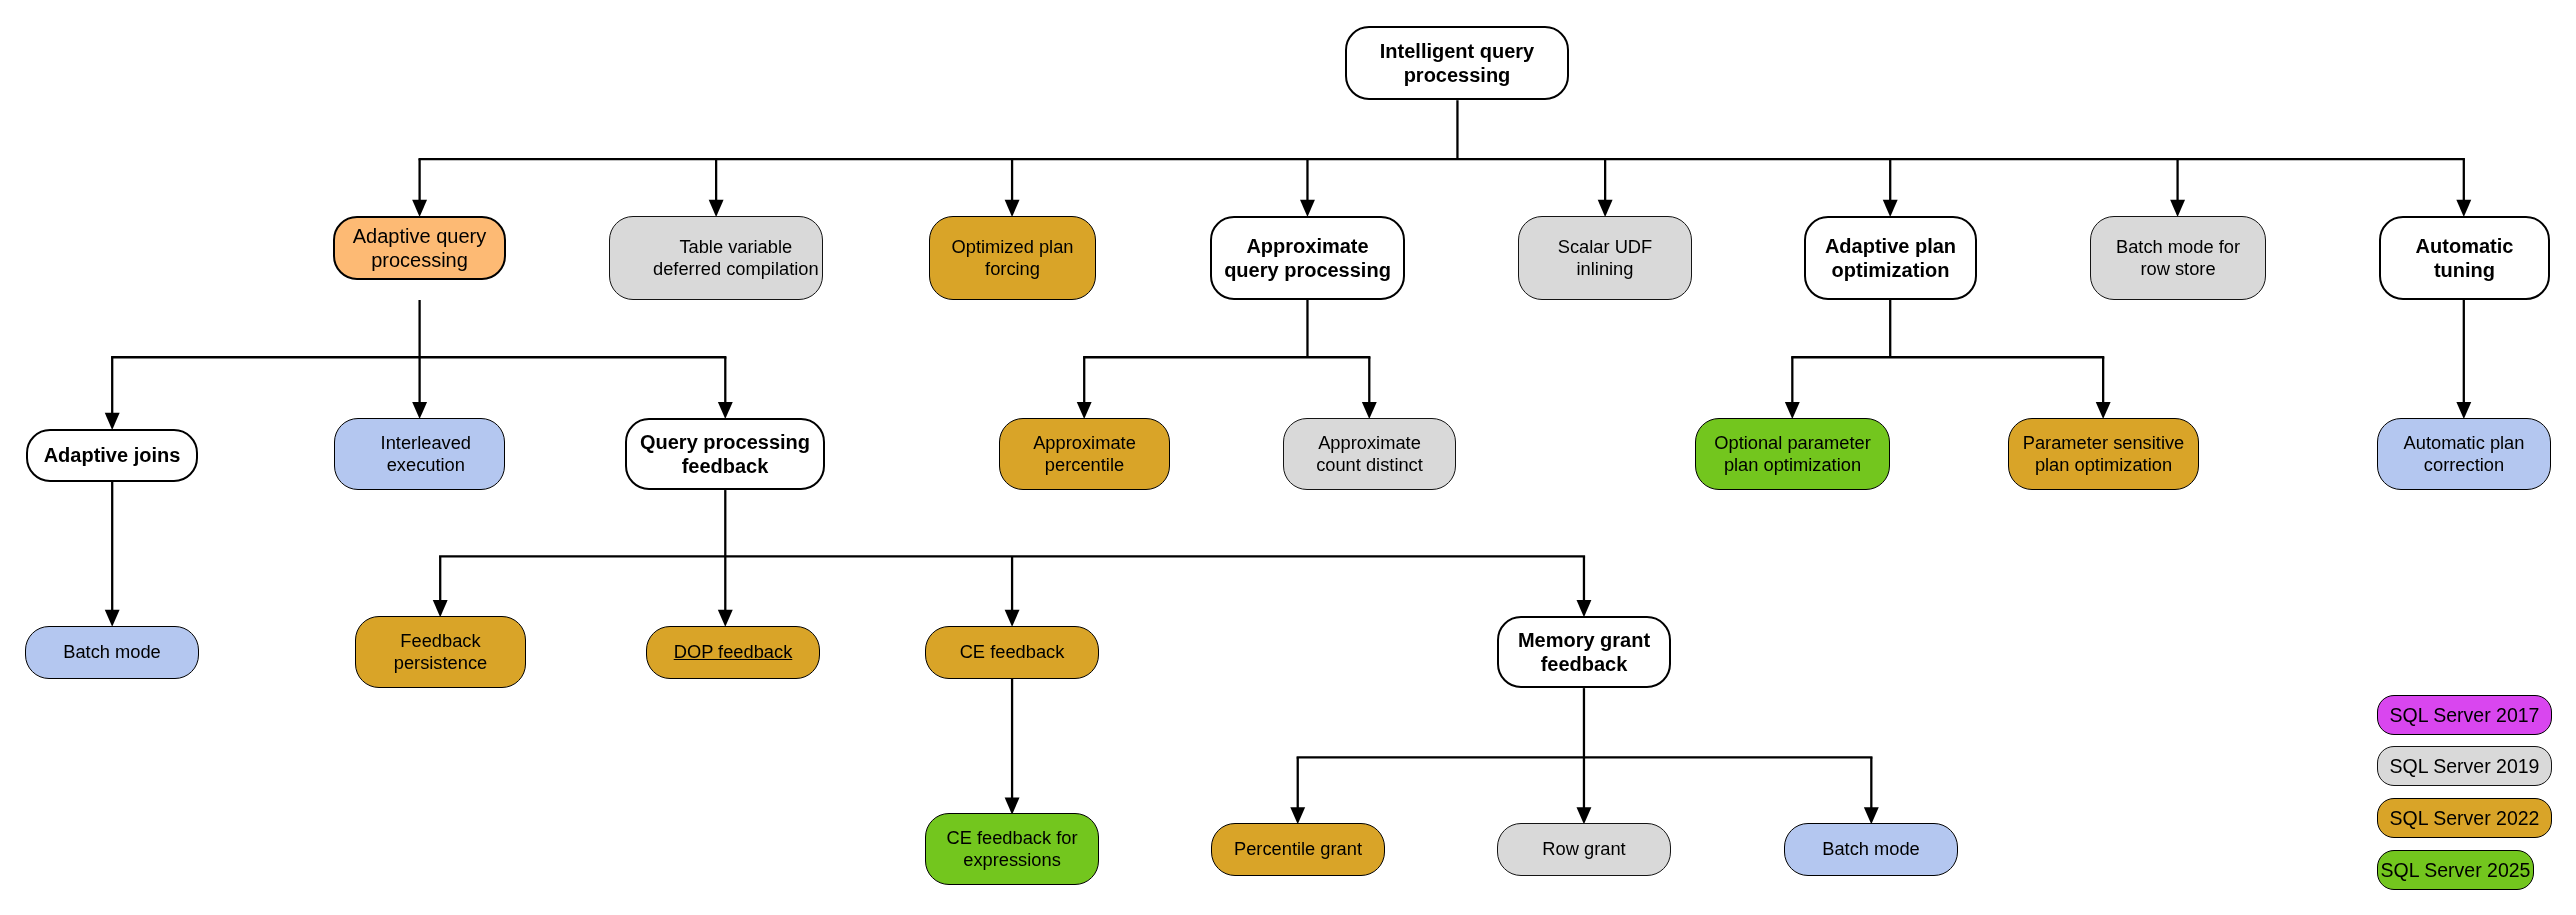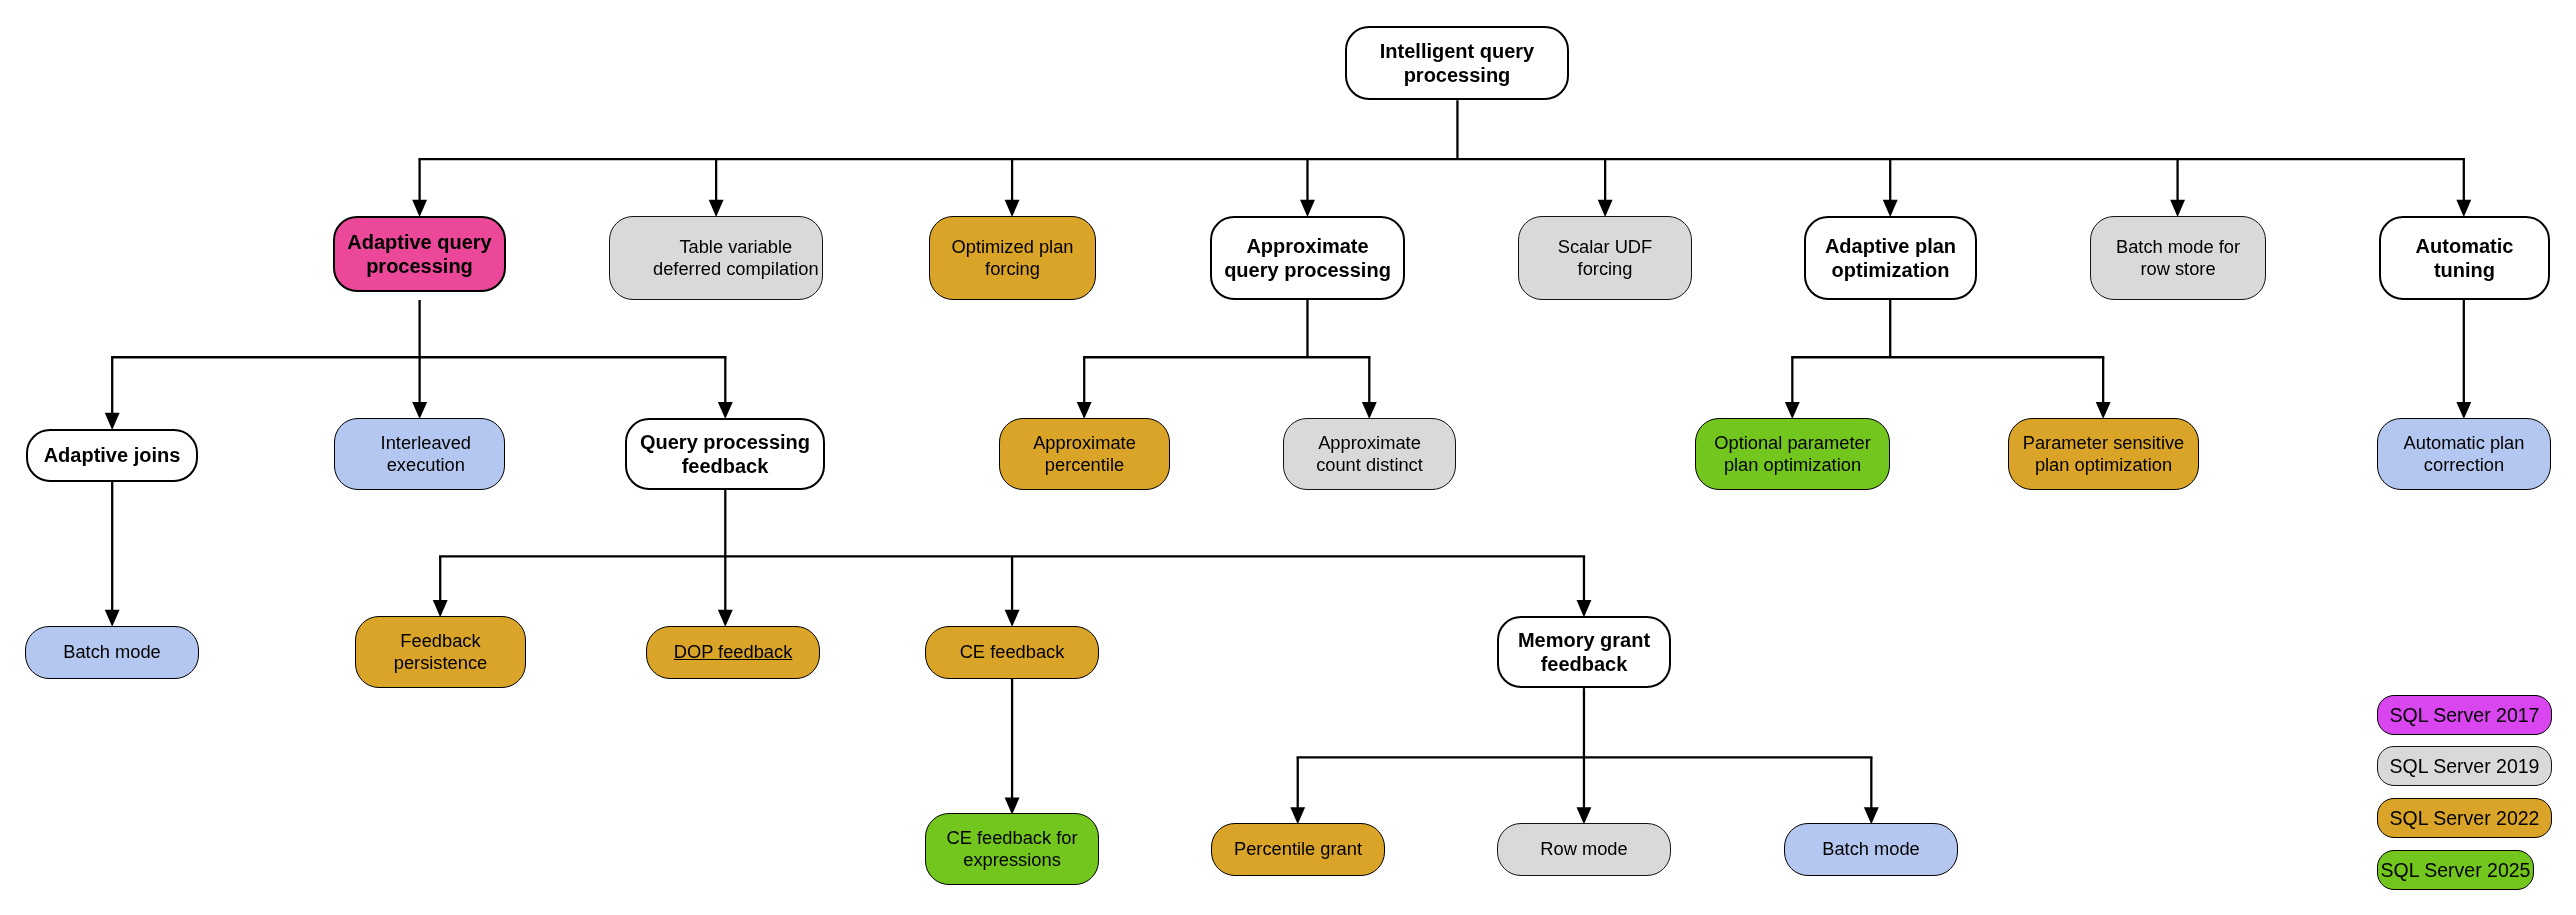--- a/index.html
+++ b/index.html
@@ -95,30 +95,30 @@
       <line x1="2267" y1="1323" x2="2267" y2="1412" stroke="#000000" stroke-width="4"></line>
       <polygon points="2254,1410 2280,1410 2267,1440" fill="#000000"></polygon>
       <line x1="2767" y1="1323" x2="2767" y2="1412" stroke="#000000" stroke-width="4"></line>
       <polygon points="2754,1410 2780,1410 2767,1440" fill="#000000"></polygon>
       <line x1="3269" y1="1323" x2="3269" y2="1412" stroke="#000000" stroke-width="4"></line>
       <polygon points="3256,1410 3282,1410 3269,1440" fill="#000000"></polygon>
     </svg>
   <div id="nodes">
       <div class="node category" style="left: 1345px; top: 26px; width: 224px; height: 74px; background: rgb(255, 255, 255); border-color: rgb(0, 0, 0); border-width: 2.3px; font-weight: bold;"><span>Intelligent query
 processing</span></div>
-      <div class="node category" style="left: 333px; top: 216px; width: 173px; height: 76px; background: #ec4899; border-color: rgb(0, 0, 0); border-width: 2.3px; font-weight: bold;"><span>Adaptive query
+      <div class="node category" style="left: 333px; top: 216px; width: 173px; height: 64px; background: #fdba74; border-color: rgb(0, 0, 0); border-width: 2.3px; font-weight: normal;"><span>Adaptive query
 processing</span></div>
       <div class="node sql2019" style="left: 609px; top: 216px; width: 214px; height: 84px; background: rgb(217, 217, 217); border-color: rgb(20, 20, 20); border-width: 1.7px; justify-content: flex-end;"><span>Table variable
 deferred compilation</span></div>
       <div class="node sql2022" style="left: 929px; top: 216px; width: 167px; height: 84px; background: rgb(217, 164, 40); border-color: rgb(0, 0, 0); border-width: 1.7px;"><span>Optimized plan
 forcing</span></div>
       <div class="node category" style="left: 1210px; top: 216px; width: 195px; height: 84px; background: rgb(255, 255, 255); border-color: rgb(0, 0, 0); border-width: 2.3px; font-weight: bold;"><span>Approximate
 query processing</span></div>
       <div class="node sql2019" style="left: 1518px; top: 216px; width: 174px; height: 84px; background: rgb(217, 217, 217); border-color: rgb(20, 20, 20); border-width: 1.7px;"><span>Scalar UDF
-forcing</span></div>
+inlining</span></div>
       <div class="node category" style="left: 1804px; top: 216px; width: 173px; height: 84px; background: rgb(255, 255, 255); border-color: rgb(0, 0, 0); border-width: 2.3px; font-weight: bold;"><span>Adaptive plan
 optimization</span></div>
       <div class="node sql2019" style="left: 2090px; top: 216px; width: 176px; height: 84px; background: rgb(217, 217, 217); border-color: rgb(20, 20, 20); border-width: 1.7px;"><span>Batch mode for
 row store</span></div>
       <div class="node category" style="left: 2379px; top: 216px; width: 171px; height: 84px; background: rgb(255, 255, 255); border-color: rgb(0, 0, 0); border-width: 2.3px; font-weight: bold;"><span>Automatic
 tuning</span></div>
       <div class="node category" style="left: 26px; top: 429px; width: 172px; height: 53px; background: rgb(255, 255, 255); border-color: rgb(0, 0, 0); border-width: 2.3px; font-weight: bold;"><span>Adaptive joins</span></div>
       <div class="node sql2017" style="left: 334px; top: 418px; width: 171px; height: 72px; background: rgb(180, 199, 240); border-color: rgb(0, 0, 0); border-width: 1.7px; padding-left: 16px;"><span>Interleaved
 execution</span></div>
       <div class="node category" style="left: 625px; top: 418px; width: 200px; height: 72px; background: rgb(255, 255, 255); border-color: rgb(0, 0, 0); border-width: 2.3px; font-weight: bold;"><span>Query processing
@@ -136,21 +136,21 @@
       <div class="node sql2017" style="left: 25px; top: 626px; width: 174px; height: 53px; background: rgb(180, 199, 240); border-color: rgb(0, 0, 0); border-width: 1.7px;"><span>Batch mode</span></div>
       <div class="node sql2022" style="left: 355px; top: 616px; width: 171px; height: 72px; background: rgb(217, 164, 40); border-color: rgb(0, 0, 0); border-width: 1.7px;"><span>Feedback
 persistence</span></div>
       <div class="node sql2022" style="left: 646px; top: 626px; width: 174px; height: 53px; background: rgb(217, 164, 40); border-color: rgb(0, 0, 0); border-width: 1.7px; text-decoration: underline;"><span>DOP feedback</span></div>
       <div class="node sql2022" style="left: 925px; top: 626px; width: 174px; height: 53px; background: rgb(217, 164, 40); border-color: rgb(0, 0, 0); border-width: 1.7px;"><span>CE feedback</span></div>
       <div class="node category" style="left: 1497px; top: 616px; width: 174px; height: 72px; background: rgb(255, 255, 255); border-color: rgb(0, 0, 0); border-width: 2.3px; font-weight: bold;"><span>Memory grant
 feedback</span></div>
       <div class="node sql2025" style="left: 925px; top: 813px; width: 174px; height: 72px; background: rgb(115, 198, 30); border-color: rgb(0, 0, 0); border-width: 1.7px;"><span>CE feedback for
 expressions</span></div>
       <div class="node sql2022" style="left: 1211px; top: 823px; width: 174px; height: 53px; background: rgb(217, 164, 40); border-color: rgb(0, 0, 0); border-width: 1.7px;"><span>Percentile grant</span></div>
-      <div class="node sql2019" style="left: 1497px; top: 823px; width: 174px; height: 53px; background: rgb(217, 217, 217); border-color: rgb(20, 20, 20); border-width: 1.7px;"><span>Row mode</span></div>
+      <div class="node sql2019" style="left: 1497px; top: 823px; width: 174px; height: 53px; background: rgb(217, 217, 217); border-color: rgb(20, 20, 20); border-width: 1.7px;"><span>Row grant</span></div>
       <div class="node sql2017" style="left: 1784px; top: 823px; width: 174px; height: 53px; background: rgb(180, 199, 240); border-color: rgb(0, 0, 0); border-width: 1.7px;"><span>Batch mode</span></div>
     </div>
   <div id="legend">
       <div class="legend-item sql2017" style="left: 2377px; top: 695px; width: 175px; height: 40px; background: #d946ef; border-color: rgb(0, 0, 0); border-width: 1.7px;">
         <span>SQL Server 2017</span>
       </div>
       <div class="legend-item sql2019" style="left: 2377px; top: 746px; width: 175px; height: 40px; background: rgb(217, 217, 217); border-color: rgb(20, 20, 20); border-width: 1.7px;">
         <span>SQL Server 2019</span>
       </div>
       <div class="legend-item sql2022" style="left: 2377px; top: 798px; width: 175px; height: 40px; background: rgb(217, 164, 40); border-color: rgb(0, 0, 0); border-width: 1.7px;">

